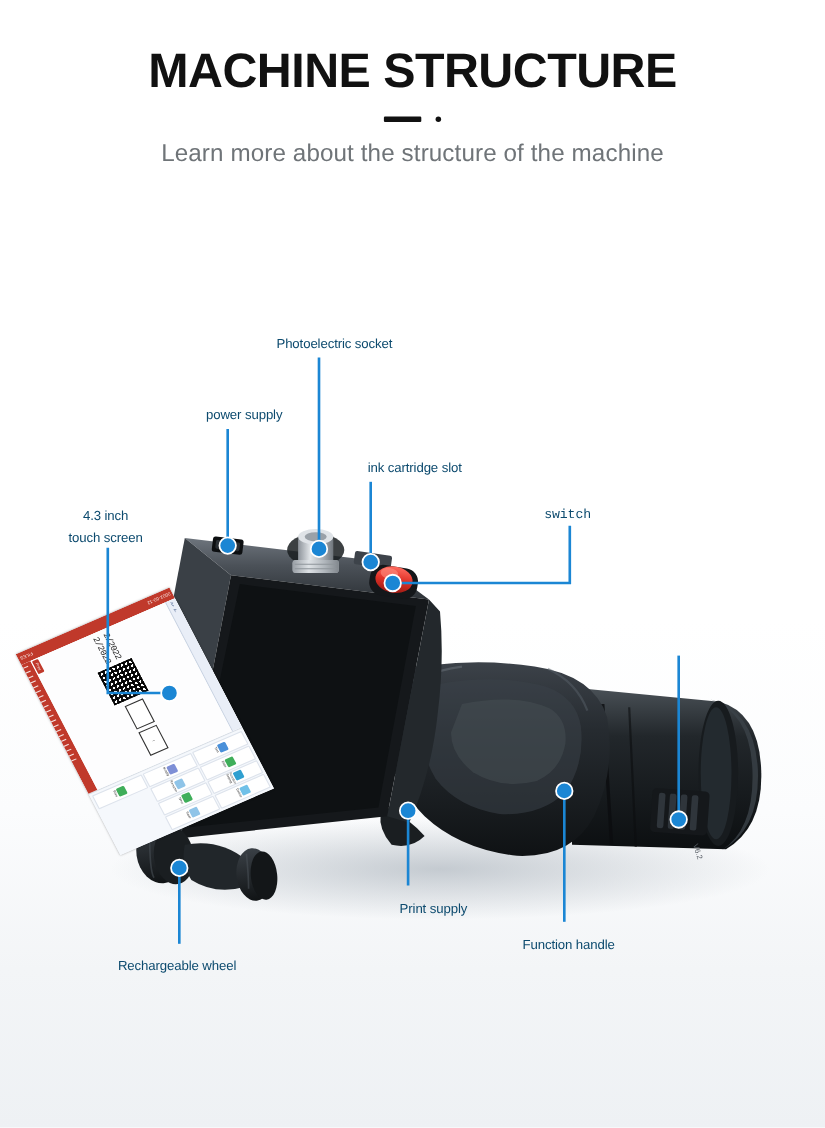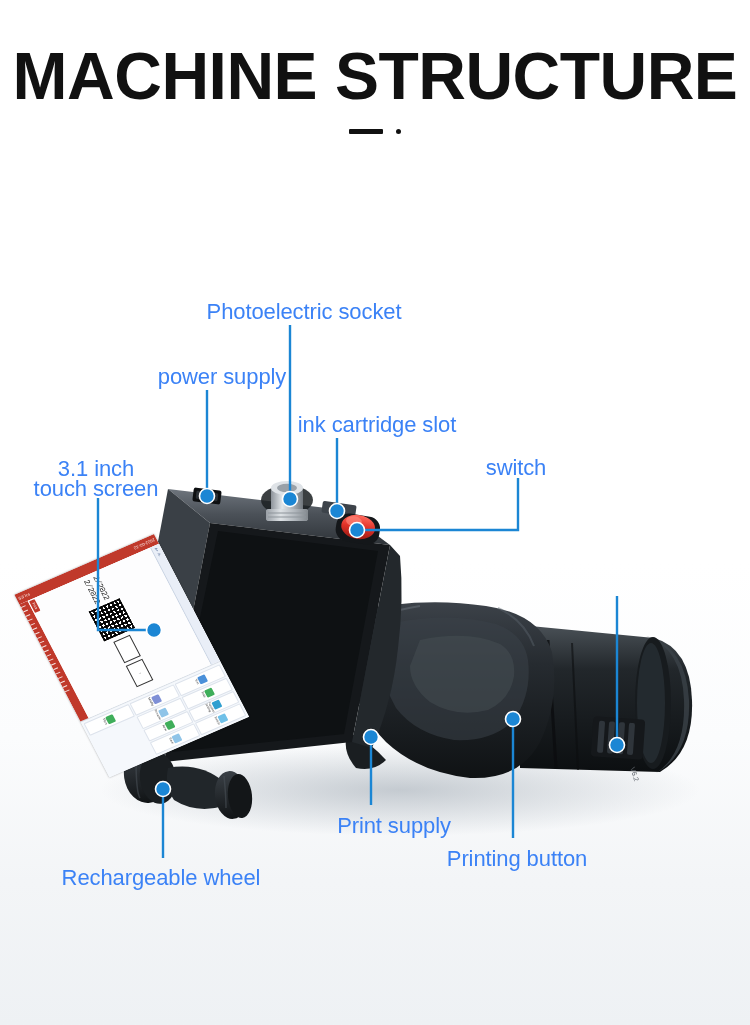--- a/index.html
+++ b/index.html
@@ -19,21 +19,21 @@
   
   #header {
     position: absolute;
     top: 0; left: 0;
     width: 750px;
     text-align: center;
   }
   #page-title {
     margin: 0;
     padding-top: 42px;
-    font-size: 66px;
+    font-size: 44px;
     line-height: 1.04;
     font-weight: 700;
     letter-spacing: -0.5px;
     color: #111111;
     font-family: "Liberation Sans", sans-serif;
   }
   #title-divider {
     margin: 14px auto 0 auto;
     width: 52px;
     height: 12px;
@@ -71,22 +71,22 @@
   #diagram-svg {
     position: absolute;
     top: 0; left: 0;
     width: 750px;
     height: 1025px;
   }
 
   
   .callout-label {
     position: absolute;
-    color: #3b82f6;
-    font-size: 22px;
+    color: #0c4a6e;
+    font-size: 12px;
     line-height: 20px;
     font-weight: 400;
     white-space: pre-line;
     letter-spacing: -0.1px;
   }
   .callout-label.c { text-align: center; transform: translateX(-50%); }
 
   
   #device {
     position: absolute;
@@ -234,20 +234,21 @@
 </style>
 </head>
 <body>
 
 <div id="header">
   <h1 id="page-title">MACHINE STRUCTURE</h1>
   <div id="title-divider">
     <span class="dash"></span>
     <span class="dot"></span>
   </div>
+  <p id="page-subtitle">Learn more about the structure of the machine</p>
 </div>
 
 <div id="device">
   <svg id="device-svg" viewBox="0 0 750 1025">
     <defs>
       <linearGradient id="gBodyTop" x1="0" y1="0" x2="0" y2="1">
         <stop offset="0" stop-color="#6e757d"></stop>
         <stop offset="0.45" stop-color="#4b5158"></stop>
         <stop offset="1" stop-color="#2e3338"></stop>
       </linearGradient>
@@ -484,22 +485,22 @@
       <circle cx="290" cy="499" r="7.5"></circle>
       <circle cx="337" cy="511" r="7.5"></circle>
       <circle cx="357" cy="530" r="7.5"></circle>
       <circle cx="617" cy="745" r="7.5"></circle>
       <circle cx="513" cy="719" r="7.5"></circle>
       <circle cx="371" cy="737" r="7.5"></circle>
       <circle cx="163" cy="789" r="7.5"></circle>
     </g>
   </svg>
 
-  <div class="callout-label c" style="left:96px; top:459px;">3.1 inch
+  <div class="callout-label c" style="left:96px; top:459px;">4.3 inch
 touch screen</div>
   <div class="callout-label c" style="left:222px; top:367px;">power supply</div>
   <div class="callout-label c" style="left:304px; top:302px;">Photoelectric socket</div>
   <div class="callout-label c" style="left:377px; top:415px;">ink cartridge slot</div>
-  <div class="callout-label c" style="left:516px; top:458px;">switch</div>
-  <div class="callout-label c" style="left:517px; top:849px;">Printing button</div>
+  <div class="callout-label c" style="left:516px; top:458px;font-family:Liberation Mono, monospace;">switch</div>
+  <div class="callout-label c" style="left:517px; top:849px;">Function handle</div>
   <div class="callout-label c" style="left:394px; top:816px;">Print supply</div>
   <div class="callout-label c" style="left:161px; top:868px;">Rechargeable wheel</div>
 </div>
 
 </body></html>

